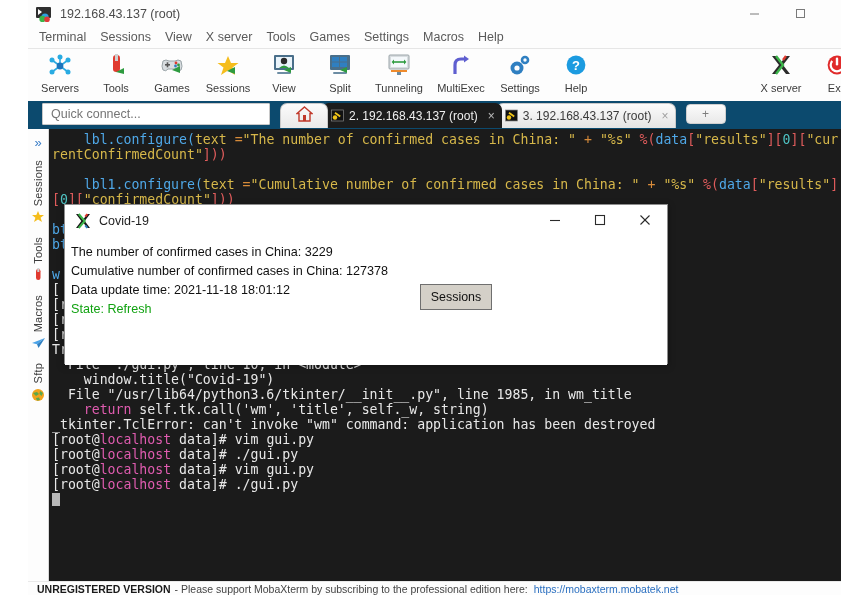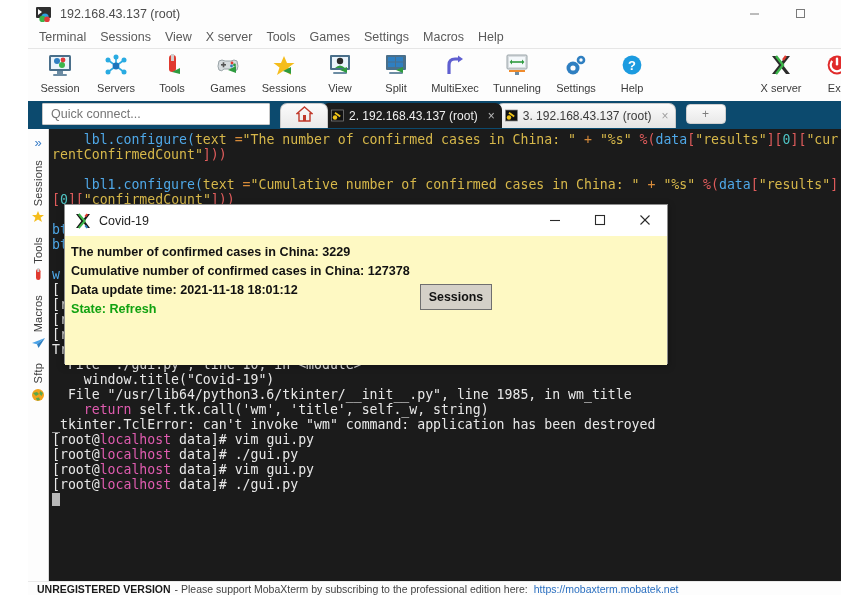--- a/index.html
+++ b/index.html
@@ -138,21 +138,21 @@
     box-shadow: 0 2px 7px rgba(0,0,0,.35);
   }
   .dlg-title {
     height: 31px; background: #ffffff; display: flex; align-items: center;
     padding-left: 10px; position: relative;
   }
   .dlg-title .dicon { width: 16px; height: 16px; margin-right: 8px; flex: none; }
   .dlg-title .dtext { font-size: 12.5px; color: #1f1f1f; }
   .dlg-btns { position: absolute; right: 0; top: 0; height: 30px; display: flex; }
   .dlg-btn { width: 45px; height: 30px; display: flex; align-items: center; justify-content: center; color: #2b2b2b; }
-  .dlg-body { padding: 7px 0 0 6px; background: #fef9c3; height: 129px; position: relative; font-weight: bold; }
+  .dlg-body { padding: 7px 0 0 6px; background: #ffffff; height: 129px; position: relative; }
   .dlg-line { font-size: 12.6px; color: #111; line-height: 19px; }
   .dlg-line.state { color: #11a211; }
   .refresh-btn {
     position: absolute; left: 355px; top: 48px;
     width: 72px; height: 26px; background: #d4d0c8;
     border: 1px solid #6f6f6f;
     display: flex; align-items: center; justify-content: center;
     font-size: 12.4px; color: #111;
   }
 
@@ -210,34 +210,20 @@
     <div class="menuitem">X server</div>
     <div class="menuitem">Tools</div>
     <div class="menuitem">Games</div>
     <div class="menuitem">Settings</div>
     <div class="menuitem">Macros</div>
     <div class="menuitem">Help</div>
   </div>
 
   <div class="toolbar">
 
-    <div class="tb-item">
-      <span class="tb-icon">
-        <svg width="26" height="24" viewBox="0 0 26 24">
-          <rect x="2" y="1" width="22" height="16" rx="1.5" fill="#4a6f8a"></rect>
-          <rect x="4" y="3" width="18" height="12" fill="#eaf4fb"></rect>
-          <circle cx="10" cy="7" r="3" fill="#2f7fc1"></circle>
-          <circle cx="15" cy="11" r="3" fill="#3cb54a"></circle>
-          <circle cx="16" cy="6" r="2.4" fill="#e03a3a"></circle>
-          <rect x="10" y="17" width="6" height="3" fill="#6c8ca3"></rect>
-          <rect x="6" y="20" width="14" height="2" rx="1" fill="#6c8ca3"></rect>
-        </svg>
-      </span>
-      <span class="tb-label">Session</span>
-    </div>
 
     <div class="tb-item">
       <span class="tb-icon">
         <svg width="26" height="24" viewBox="0 0 26 24">
           <g stroke="#29abe2" stroke-width="1.6">
             <line x1="13" y1="12" x2="5" y2="6"></line>
               <line x1="13" y1="12" x2="21" y2="6"></line>
             <line x1="13" y1="12" x2="5" y2="18"></line>
               <line x1="13" y1="12" x2="21" y2="18"></line>
             <line x1="13" y1="12" x2="13" y2="3"></line>
@@ -314,40 +300,40 @@
           <rect x="6" y="18" width="14" height="2" rx="1" fill="#6c8ca3"></rect>
           <path d="M13 16 L20 13 L20 19 Z" fill="#2e9b3f"></path>
         </svg>
       </span>
       <span class="tb-label">Split</span>
     </div>
 
     <div class="tb-item wide">
       <span class="tb-icon">
         <svg width="26" height="24" viewBox="0 0 26 24">
-          <path d="M7 20 L7 11 Q7 5 13 5 L18 5" fill="none" stroke="#5f5fd0" stroke-width="3.2"></path>
-          <path d="M16 1.5 L21 5 L16 8.5 Z" fill="#5f5fd0"></path>
-        </svg>
-      </span>
-      <span class="tb-label">MultiExec</span>
-    </div>
-
-    <div class="tb-item wide">
-      <span class="tb-icon">
-        <svg width="26" height="24" viewBox="0 0 26 24">
           <rect x="3" y="1" width="20" height="14" rx="1" fill="#d8dde0" stroke="#9aa4a8"></rect>
           <rect x="5" y="3" width="16" height="10" fill="#f4f8fb"></rect>
           <line x1="8" y1="8" x2="18" y2="8" stroke="#2e9b3f" stroke-width="1.6"></line>
           <path d="M8 5.6 L5.6 8 L8 10.4 Z" fill="#2e9b3f"></path>
           <path d="M18 5.6 L20.4 8 L18 10.4 Z" fill="#2e9b3f"></path>
           <rect x="5" y="16" width="16" height="2" fill="#ef8b2c"></rect>
           <rect x="11" y="18" width="4" height="3" fill="#6c8ca3"></rect>
         </svg>
       </span>
       <span class="tb-label">Tunneling</span>
+    </div>
+
+    <div class="tb-item wide">
+      <span class="tb-icon">
+        <svg width="26" height="24" viewBox="0 0 26 24">
+          <path d="M7 20 L7 11 Q7 5 13 5 L18 5" fill="none" stroke="#5f5fd0" stroke-width="3.2"></path>
+          <path d="M16 1.5 L21 5 L16 8.5 Z" fill="#5f5fd0"></path>
+        </svg>
+      </span>
+      <span class="tb-label">MultiExec</span>
     </div>
 
 
     <div class="tb-item">
       <span class="tb-icon">
         <svg width="26" height="24" viewBox="0 0 26 24">
           <g fill="#2f7fc1">
             <circle cx="10" cy="14" r="6.5"></circle>
           </g>
           <circle cx="10" cy="14" r="2.6" fill="#fdfdfd"></circle>

